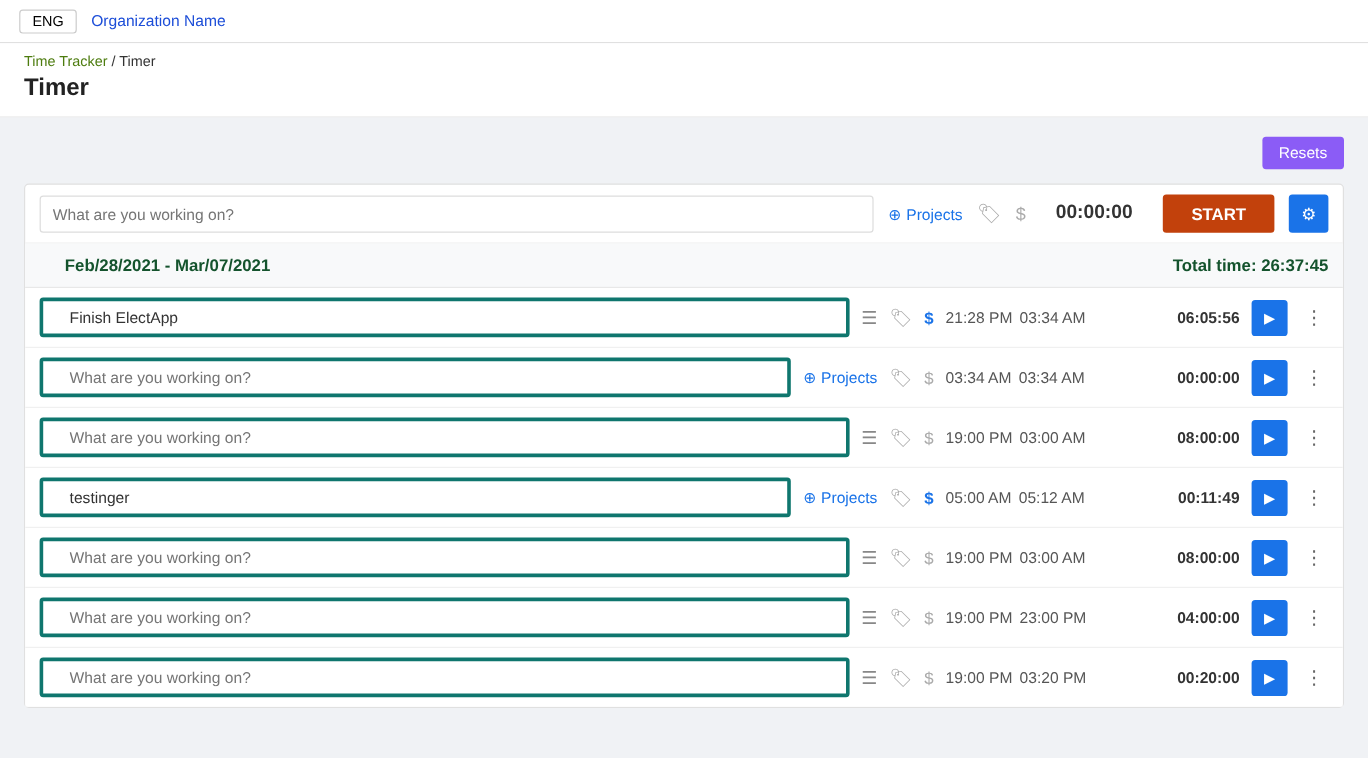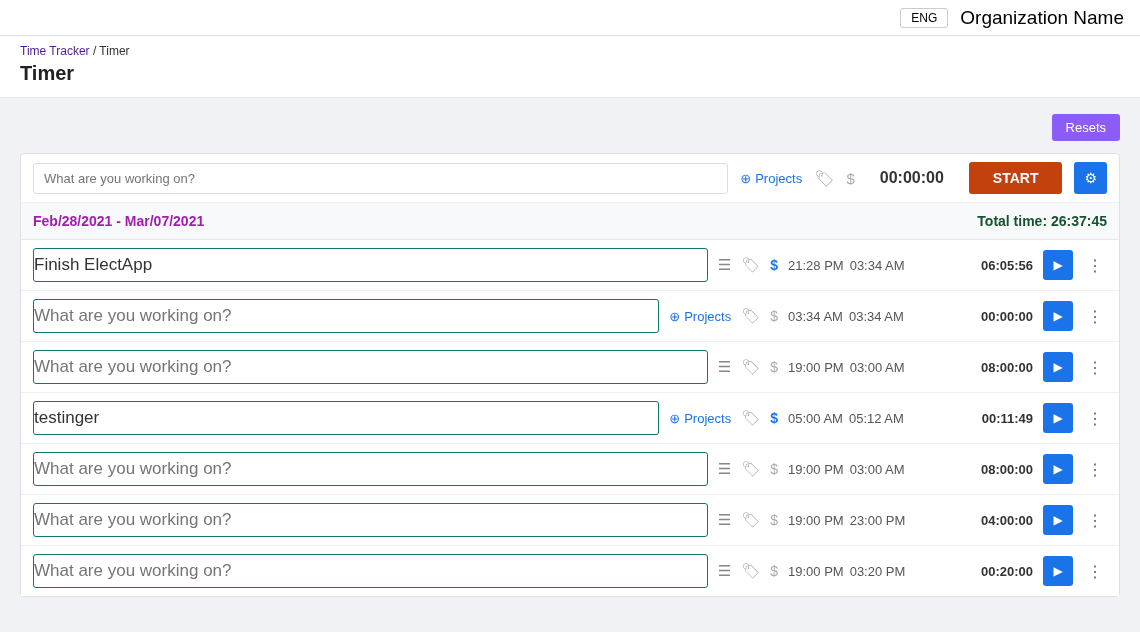--- a/index.html
+++ b/index.html
@@ -3,52 +3,52 @@
   <meta charset="utf-8">
   <style>
     * { box-sizing: border-box; margin: 0; padding: 0; }
     body { font-family: Arial, sans-serif; background: #f0f2f5; font-size: 13px; color: #333; }
 
     
     .top-bar {
       background: #fff;
       border-bottom: 1px solid #e0e0e0;
       display: flex;
-      justify-content: flex-end;
+      justify-content: flex-start;
       align-items: center;
       padding: 6px 16px;
       gap: 12px;
       height: 36px;
     }
     .lang-btn {
       border: 1px solid #ccc;
       background: #fff;
       padding: 2px 10px;
       font-size: 12px;
       cursor: pointer;
       border-radius: 3px;
     }
     .org-name {
-      color: #000000;
-      font-size: 19px;
+      color: #1d4ed8;
+      font-size: 13px;
       cursor: pointer;
     }
 
     
     .header-area {
       background: #fff;
       padding: 8px 20px 12px 20px;
       border-bottom: 1px solid #e8e8e8;
     }
     .breadcrumb {
       font-size: 12px;
       color: #666;
       margin-bottom: 4px;
     }
-    .breadcrumb a { color: #4c1d95; text-decoration: none; }
+    .breadcrumb a { color: #4d7c0f; text-decoration: none; }
     .breadcrumb span { color: #333; }
     .page-title { font-size: 20px; font-weight: bold; color: #222; }
 
     
     .main-content {
       padding: 16px 20px;
       background: #f0f2f5;
     }
 
     
@@ -157,39 +157,39 @@
 
     
     .period-header {
       display: flex;
       justify-content: space-between;
       align-items: center;
       padding: 10px 12px;
       background: #f8f9fa;
       border-bottom: 1px solid #e8e8e8;
     }
-    .period-label { font-weight: bold; font-size: 14px; color: #a21caf; }
+    .period-label { font-weight: bold; font-size: 14px; color: #14532d; margin-left: 21px; }
     .total-time { font-weight: bold; font-size: 14px; color: #14532d; }
 
     
     .entry-row {
       display: flex;
       align-items: center;
       padding: 8px 12px;
       border-bottom: 1px solid #f0f0f0;
       gap: 10px;
       background: #fff;
     }
     .entry-row:last-child { border-bottom: none; }
     .entry-input {
       flex: 1;
-      border: 1px solid #0f766e;
-      border-radius: 3px;
-      padding: 6px 0;
-      font-size: 17px;
+      border: 3px solid #0f766e;
+      border-radius: 3px;
+      padding: 6px 22px;
+      font-size: 13px;
       color: #333;
       outline: none;
       min-width: 0;
     }
     .entry-input.placeholder { color: #aaa; }
     .list-icon-btn {
       background: none;
       border: none;
       cursor: pointer;
       color: #888;

